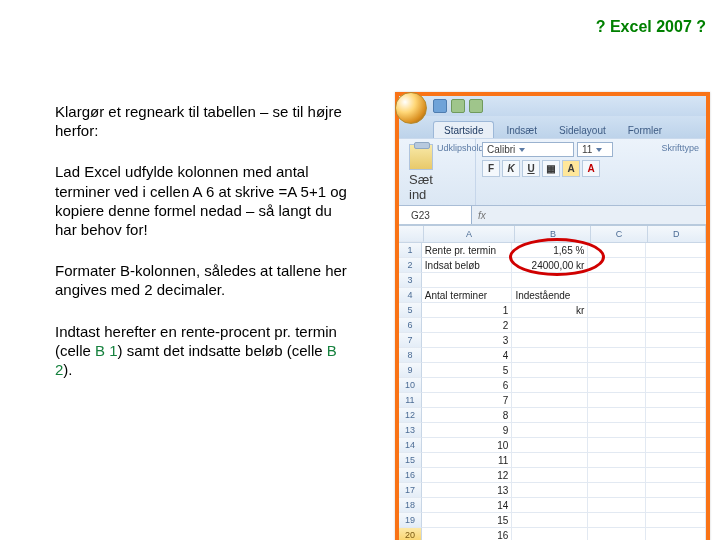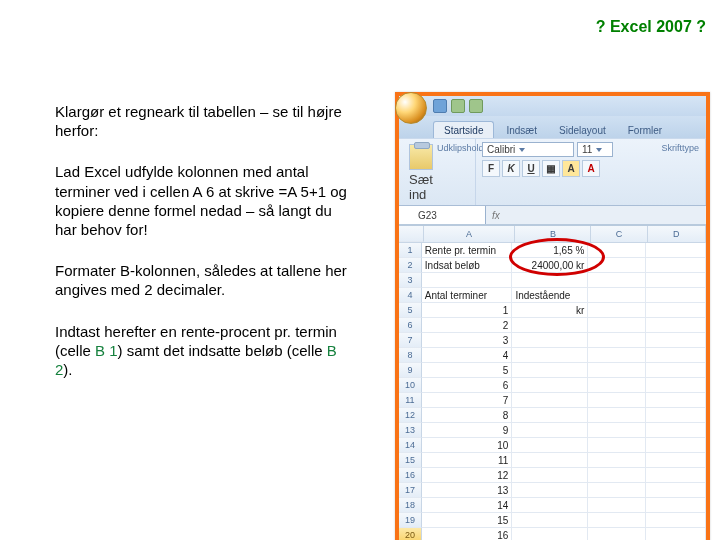--- a/index.html
+++ b/index.html
@@ -112,21 +112,21 @@
   .big-btn .ic{width:20px;height:20px;background:#fff;border:1px solid #b0c4dd;position:relative;}
   .paste .ic{background:linear-gradient(#f8e9a8,#e8c96a);width:22px;height:24px;}
   .paste .ic::after{content:"";position:absolute;left:4px;top:-3px;width:14px;height:5px;background:#b7c9de;border:1px solid #8ea7c3;border-radius:2px;}
   .font-row{display:flex;gap:3px;align-items:center;}
   .combo{background:#fff;border:1px solid #9ab2cf;padding:1px 4px;font-size:10px;display:flex;align-items:center;gap:4px;}
   .combo .dd{width:0;height:0;border-left:3px solid transparent;border-right:3px solid transparent;border-top:4px solid #5b7aa4;}
   .tiny-btns{display:flex;gap:2px;margin-top:3px;}
   .tiny-btn{width:16px;height:15px;background:#f4f8fc;border:1px solid #b7cadf;display:flex;align-items:center;justify-content:center;font-size:10px;font-weight:bold;cursor:pointer;}
 
   .namebox-row{display:flex;background:#e8eff7;border-bottom:1px solid #b8cadd;height:18px;}
-  .namebox{width:48px;background:#fff;border:1px solid #9ab2cf;border-width:0 1px 0 0;font-size:10px;padding:1px 19px;display:flex;align-items:center;justify-content:space-between;}
+  .namebox{width:48px;background:#fff;border:1px solid #9ab2cf;border-width:0 1px 0 0;font-size:10px;padding:1px 12px;display:flex;align-items:center;justify-content:space-between;}
   .fx{font-style:italic;color:#777;padding:0 6px;display:flex;align-items:center;font-size:10px;}
 
   .grid {
     background:#fff;
     border-top:1px solid #b8cadd;
   }
   .ghdr{display:flex;background:linear-gradient(#f4f8fc,#e4edf7);border-bottom:1px solid #c8d6e6;height:16px;}
   .rowhdr{width:24px;background:linear-gradient(#f4f8fc,#e4edf7);border-right:1px solid #c8d6e6;border-bottom:1px solid #e2e9f2;text-align:center;font-size:9px;color:#4c6c95;line-height:15px;}
   .colhdr{border-right:1px solid #c8d6e6;text-align:center;font-size:9px;color:#4c6c95;line-height:16px;}
   .cA{width:92px;} .cB{width:76px;} .cC{width:56px;} .cD{width:58px;}

